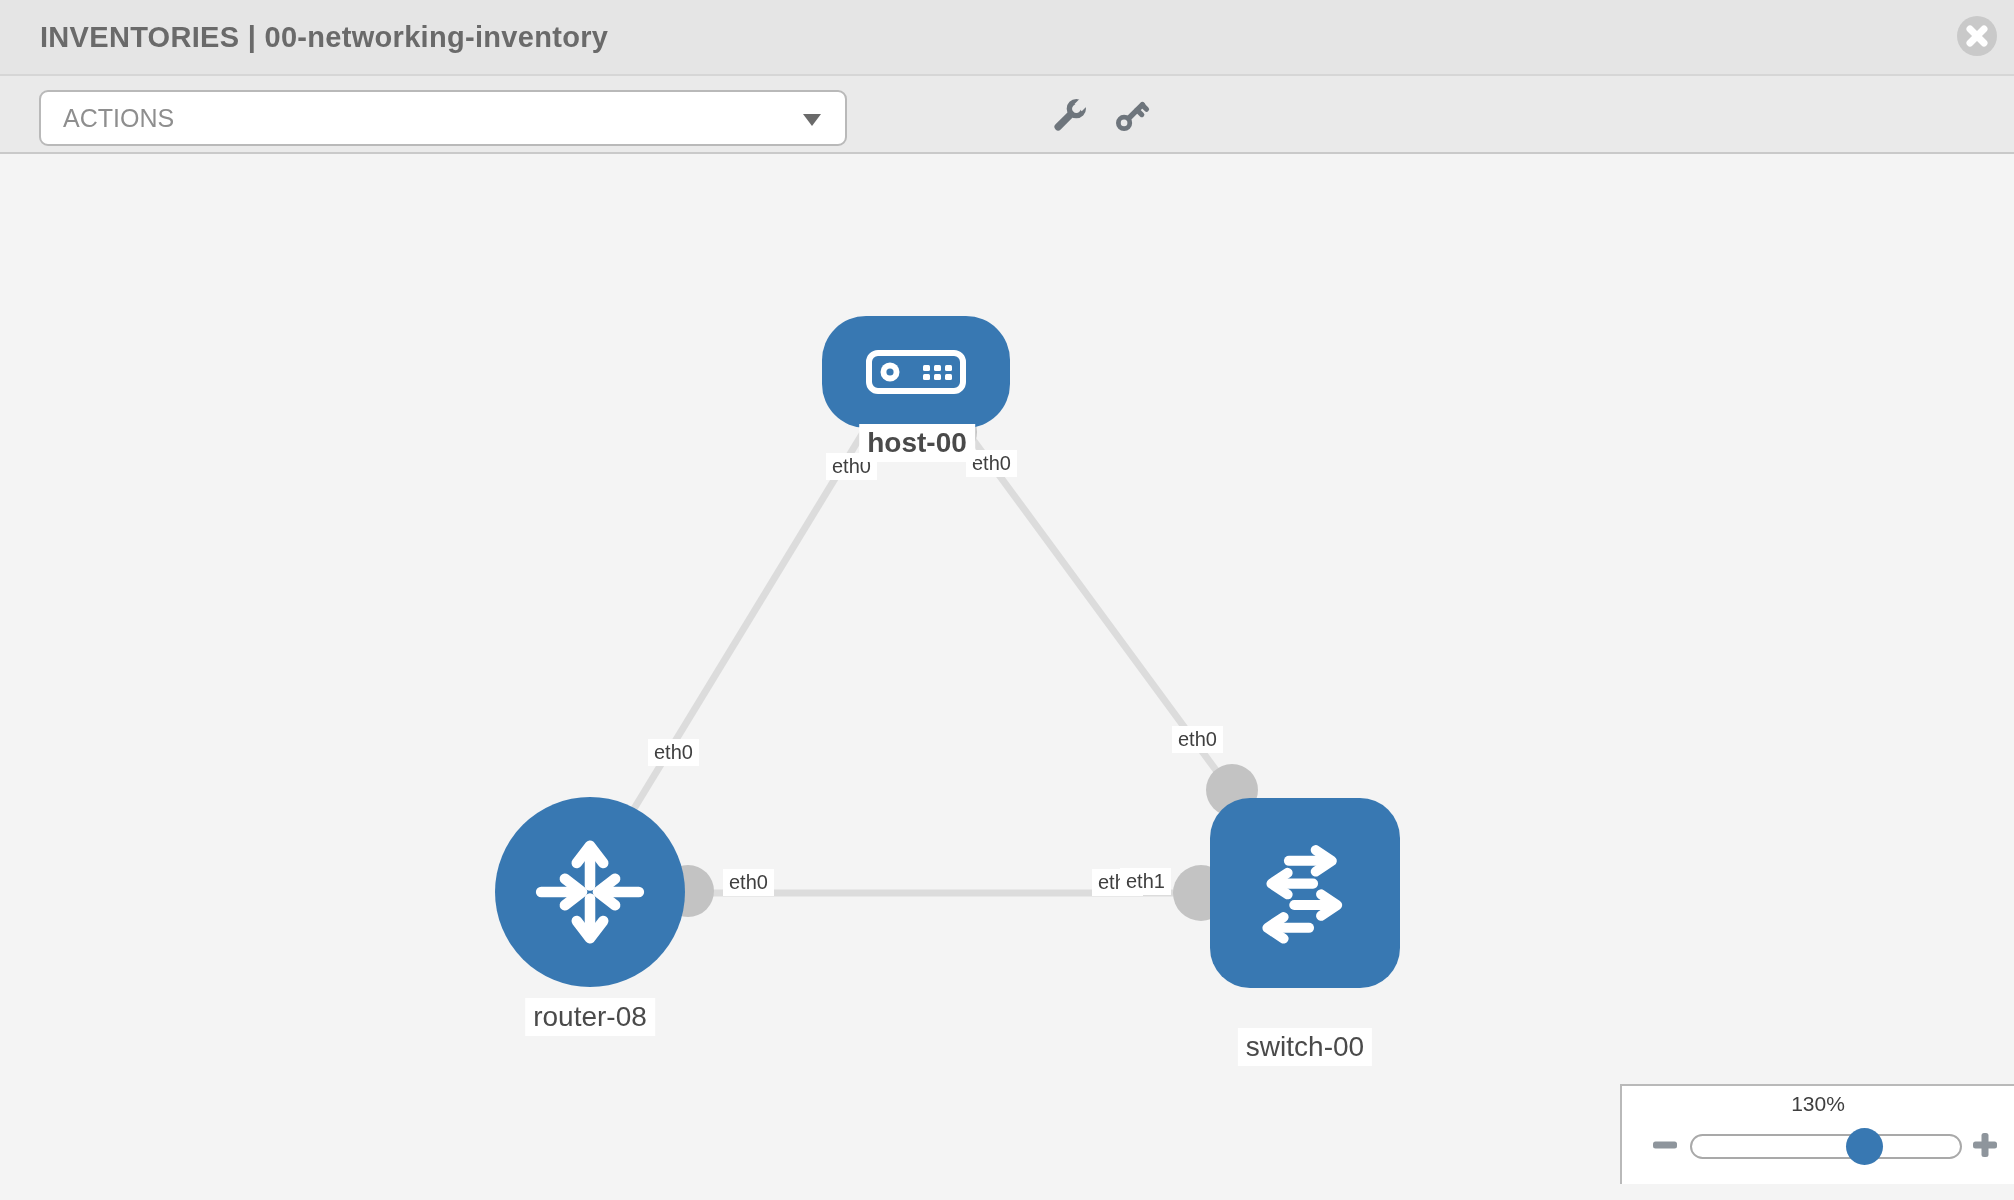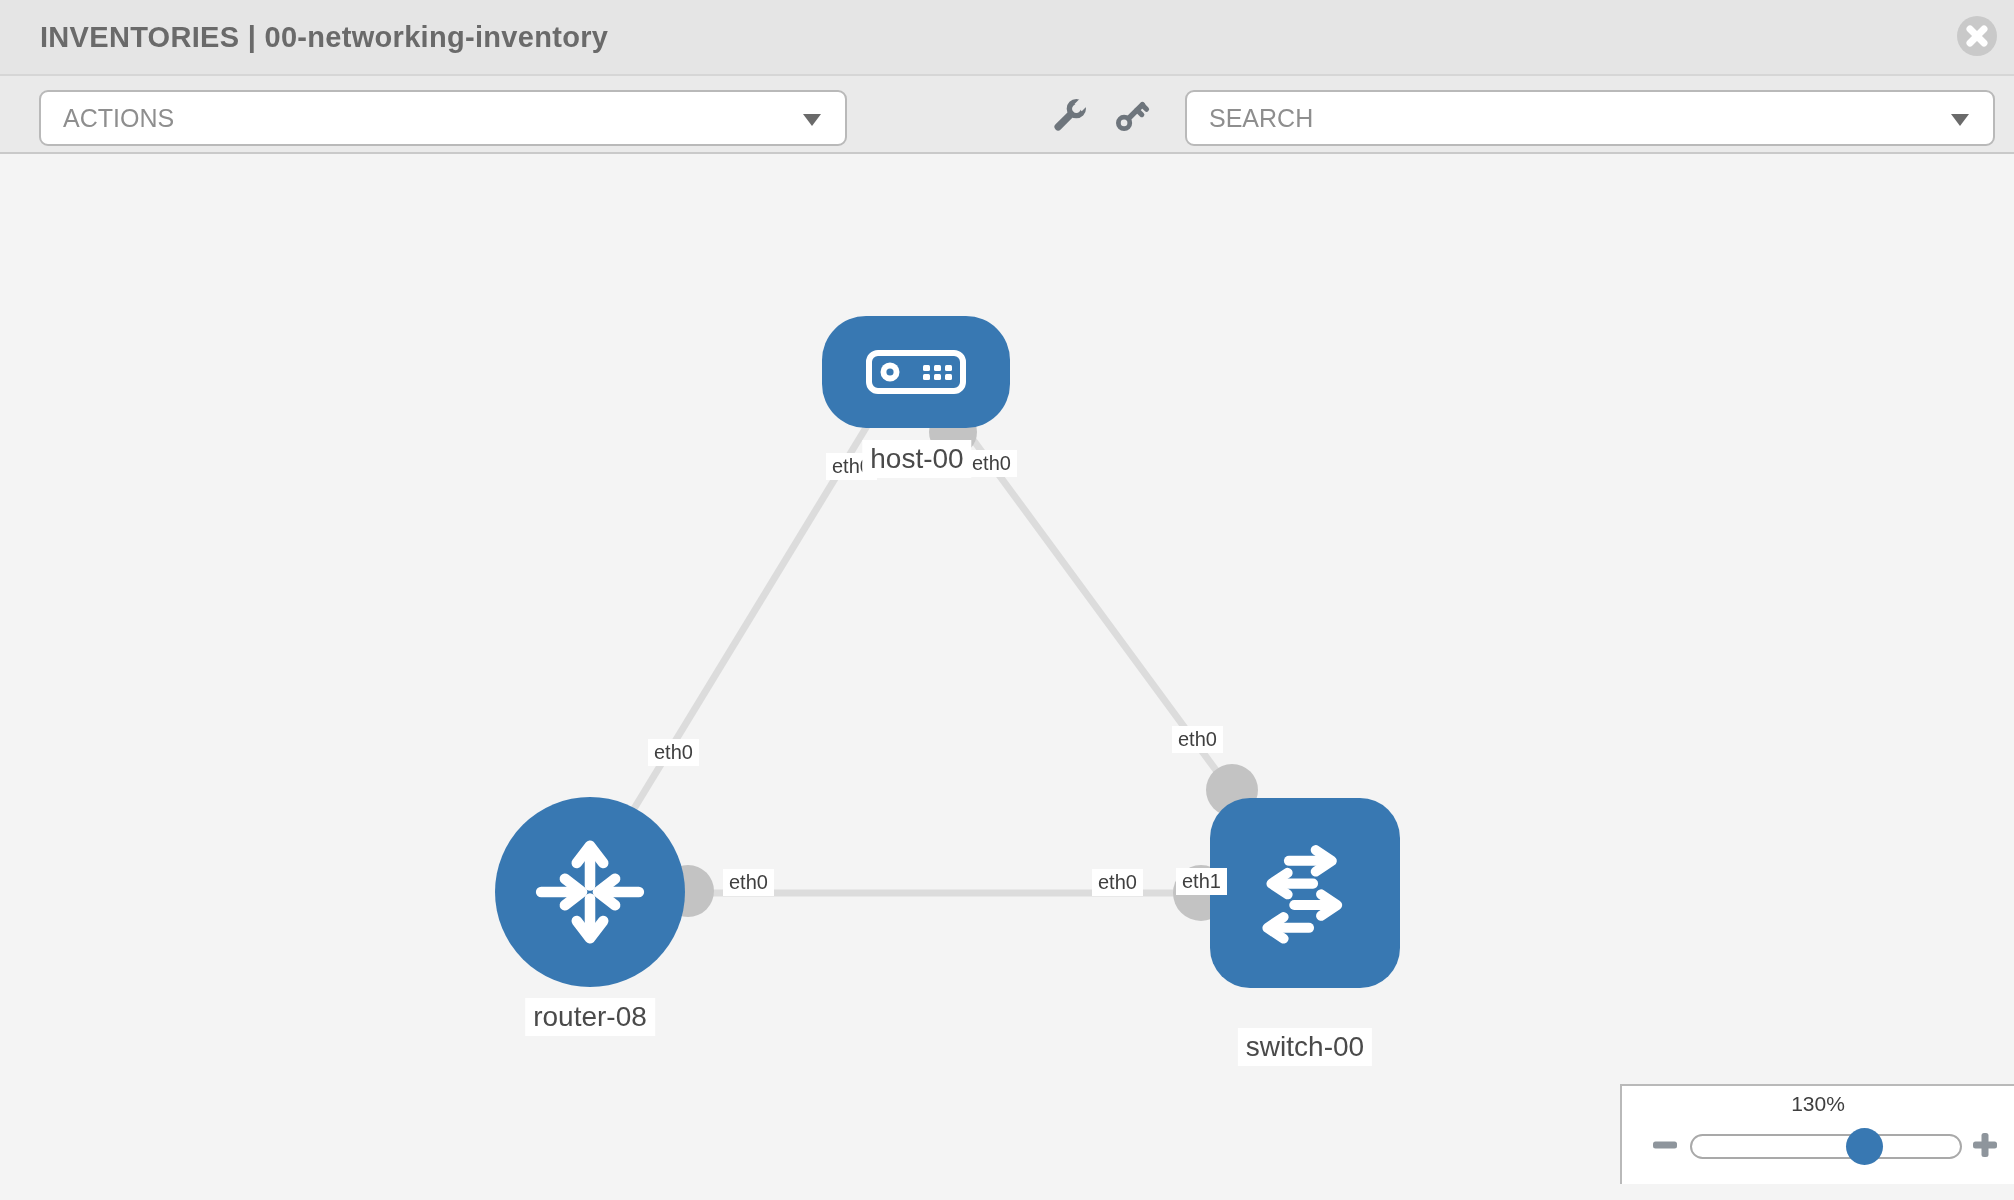--- a/index.html
+++ b/index.html
@@ -41,33 +41,33 @@
   .net-svg{position:absolute;left:0;top:0;width:2014px;height:1200px;z-index:1;pointer-events:none;}
 
   .node{position:absolute;background:var(--node-blue);z-index:3;cursor:pointer;}
   .node svg{position:absolute;left:50%;top:50%;transform:translate(-50%,-50%);}
   .node-host{left:822px;top:316px;width:188px;height:112px;border-radius:44px;}
   .node-router{left:495px;top:797px;width:190px;height:190px;border-radius:50%;}
   .node-switch{left:1210px;top:798px;width:190px;height:190px;border-radius:40px;}
 
   .node-label{position:absolute;z-index:5;background:#fff;color:#4a4a4a;font-size:28px;
           padding:3px 8px;white-space:nowrap;transform:translateX(-50%);}
-  .lbl-host{left:917px;top:440px;}
+  .lbl-host{left:917px;top:424px;font-weight:bold;}
   .lbl-router{left:590px;top:998px;}
   .lbl-switch{left:1305px;top:1028px;}
 
   .port-label{position:absolute;z-index:4;background:#fff;color:#3f3f3f;font-size:20px;
           padding:2px 6px;white-space:nowrap;}
   .p-host-left{left:826px;top:453px;}
   .p-host-right{left:966px;top:450px;}
   .p-router-up{left:648px;top:739px;}
   .p-switch-up{left:1172px;top:726px;}
   .p-router-right{left:723px;top:869px;}
   .p-overlap-under{left:1092px;top:869px;}
-  .p-overlap-over{left:1176px;top:868px;z-index:5;}
+  .p-overlap-over{left:1120px;top:868px;z-index:5;}
 
   
   .zoom-panel{position:absolute;left:1620px;top:1084px;width:394px;height:100px;background:#fff;
           border-left:2px solid #b9b9b9;border-top:2px solid #b9b9b9;z-index:10;}
   .zoom-level{position:absolute;left:0;top:6px;width:100%;text-align:center;font-size:21px;color:#3f3f3f;}
   .zoom-minus,.zoom-plus{position:absolute;top:44px;cursor:pointer;}
   .zoom-minus{left:28px;}
   .zoom-plus{left:348px;}
   .zoom-track{position:absolute;left:68px;top:48px;width:272px;height:25px;background:#fff;
           border:2px solid #a9a9a9;border-radius:13px;cursor:pointer;}
@@ -102,24 +102,20 @@
   </div>
   <div class="tool-icon key">
     <svg width="38" height="38" viewBox="0 0 24 24">
       <circle cx="7" cy="17" r="3.6" fill="none" stroke="#6e757c" stroke-width="3"></circle>
       <line x1="9.8" y1="14.2" x2="18.6" y2="5.4" stroke="#6e757c" stroke-width="3.4" stroke-linecap="round"></line>
       <line x1="15.2" y1="8.8" x2="18.2" y2="11.8" stroke="#6e757c" stroke-width="3.2" stroke-linecap="round"></line>
       <line x1="18.4" y1="5.6" x2="21.2" y2="8.4" stroke="#6e757c" stroke-width="3.2" stroke-linecap="round"></line>
     </svg>
   </div>
 
-  <div class="select-box search-box">
-    <span class="sel-label">SEARCH</span>
-    <span class="caret"></span>
-  </div>
 </div>
 
 <div class="canvas"></div>
 
 <svg class="net-svg" viewBox="0 0 2014 1200">
 
   <line x1="867" y1="426" x2="632" y2="812" stroke="#dcdcdc" stroke-width="7"></line>
   <line x1="963" y1="426" x2="1232" y2="792" stroke="#dcdcdc" stroke-width="7"></line>
   <line x1="660" y1="893" x2="1240" y2="893" stroke="#dcdcdc" stroke-width="7"></line>
 

